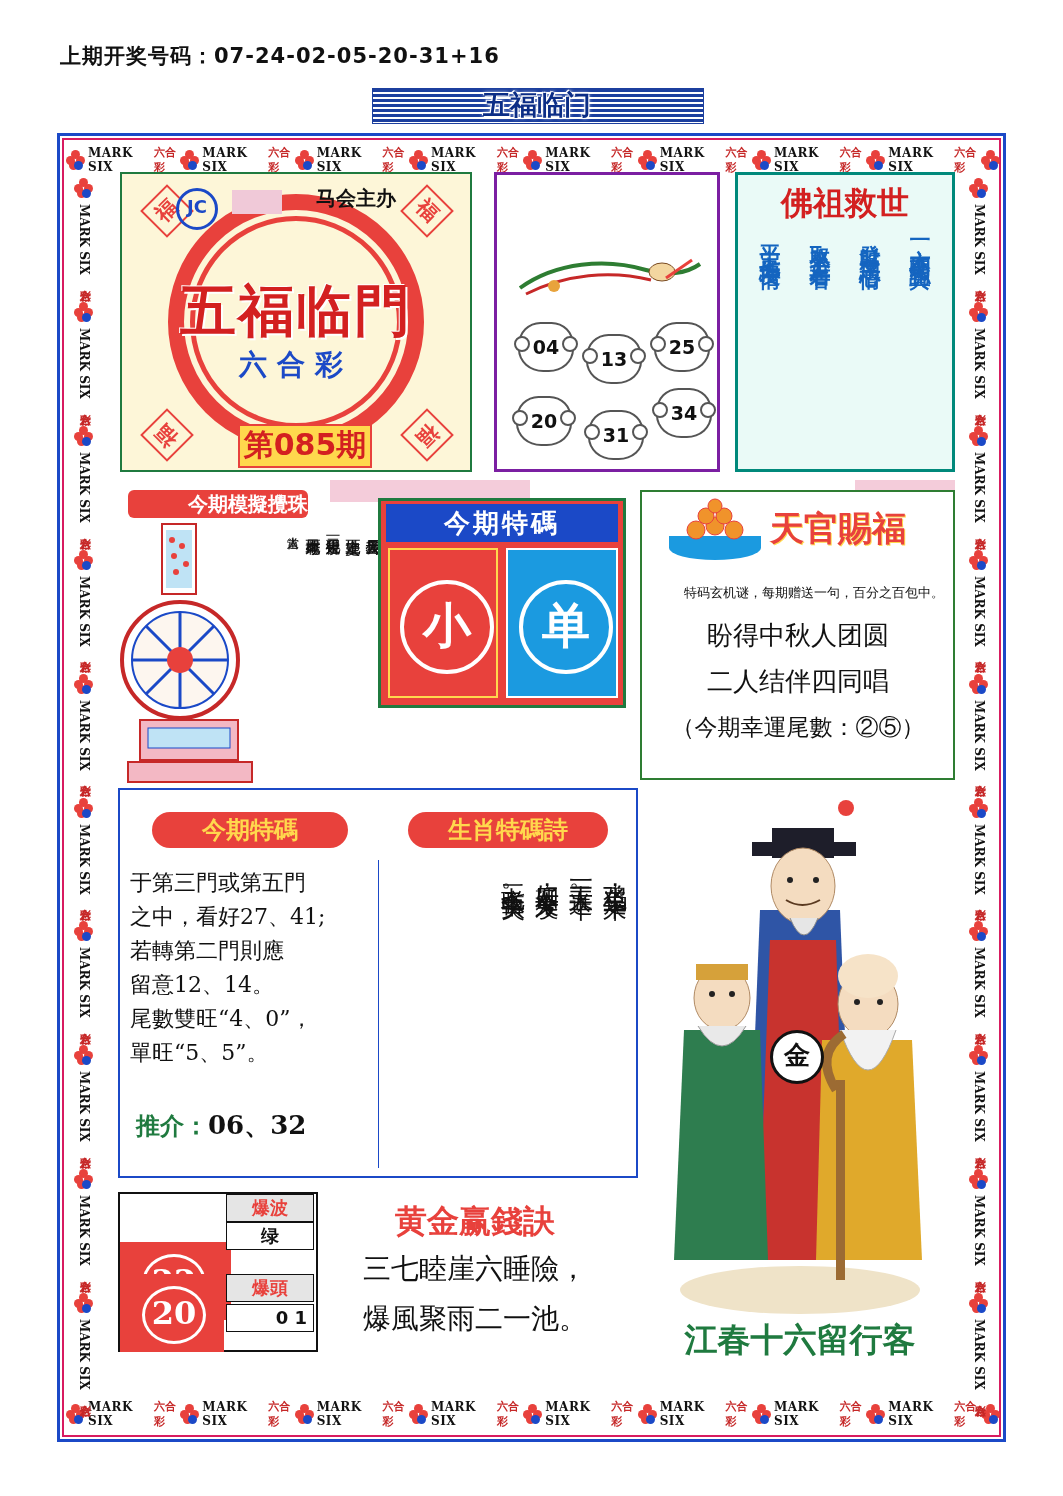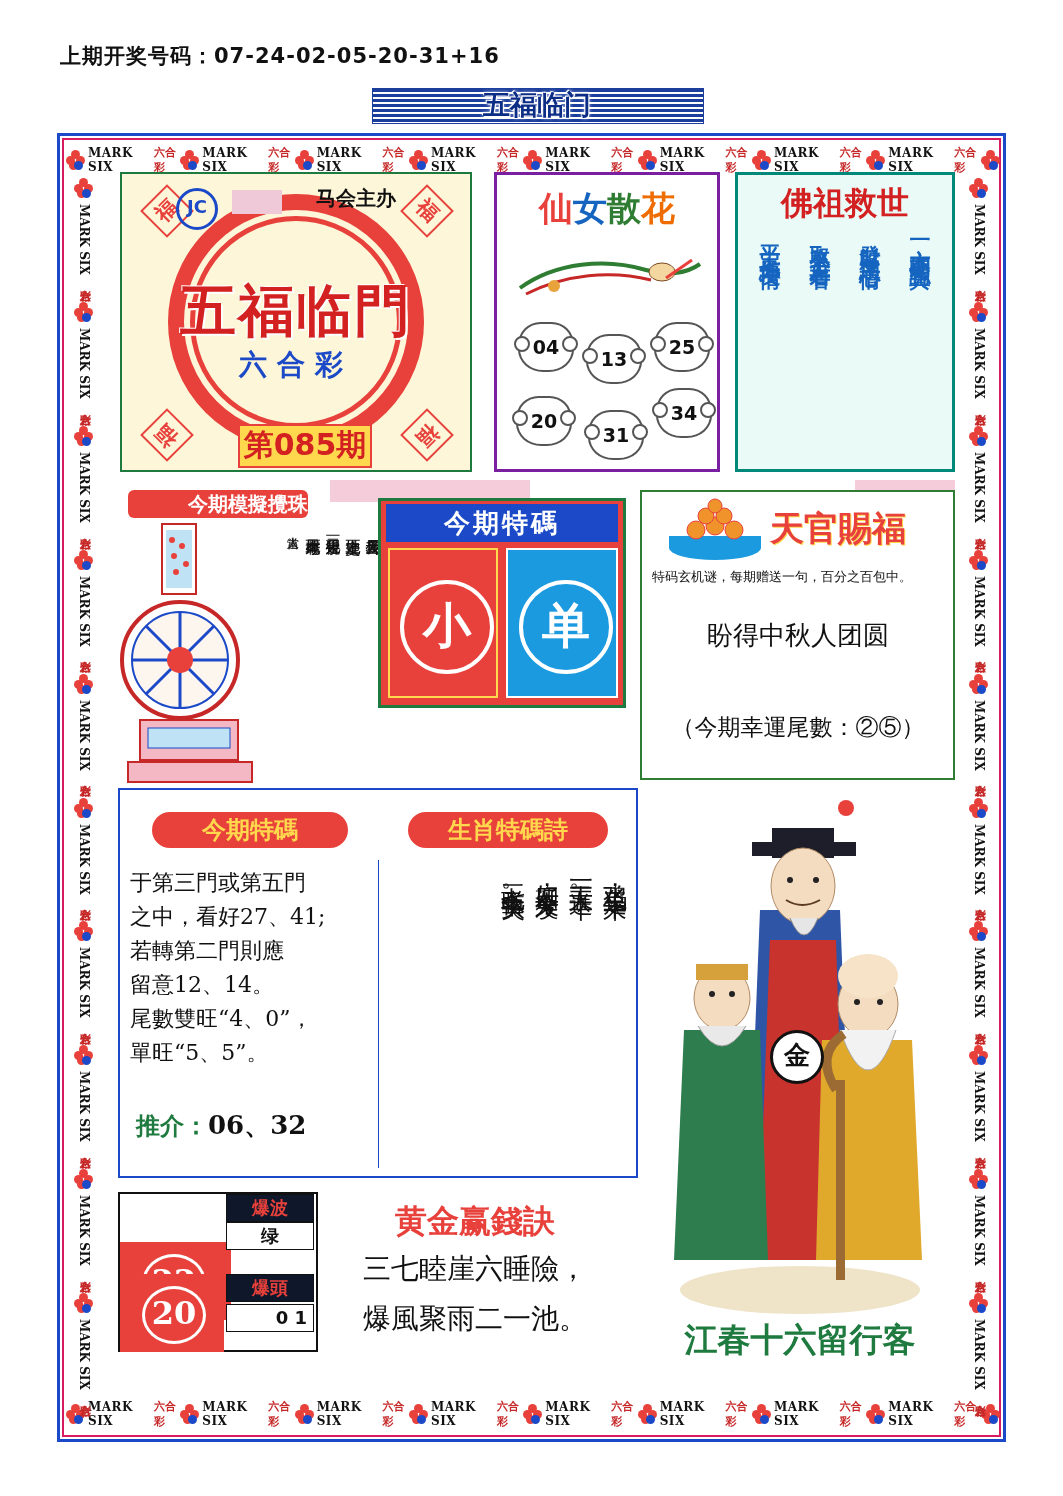--- a/index.html
+++ b/index.html
@@ -92,41 +92,41 @@
   
   .tsbox{position:absolute;left:378px;top:498px;width:248px;height:210px;border:3px solid #1f7a3f;background:#e8413c;box-sizing:border-box;}
   .tstitle{position:absolute;left:386px;top:504px;width:232px;height:38px;background:#1b49c7;color:#fff;font-size:26px;font-weight:bold;text-align:center;line-height:38px;letter-spacing:3px;}
   .tscellA{position:absolute;left:388px;top:548px;width:110px;height:150px;background:#e8413c;border:2px solid #ffd84d;box-sizing:border-box;}
   .tscellB{position:absolute;left:506px;top:548px;width:112px;height:150px;background:#1b9ae0;border:2px solid #fff;box-sizing:border-box;}
   .tscirc{position:absolute;width:86px;height:86px;border-radius:50%;border:4px solid #fff;color:#fff;font-size:48px;font-weight:bold;text-align:center;line-height:82px;font-family:"DejaVu Serif","Liberation Serif",serif;}
 
   
   .tgbox{position:absolute;left:640px;top:490px;width:315px;height:290px;border:2px solid #2e7d32;background:#fff;box-sizing:border-box;}
   .tgtitle{position:absolute;left:770px;top:506px;font-size:34px;font-weight:bold;color:#e8413c;font-family:"DejaVu Serif","Liberation Serif",serif;text-shadow:1px 1px 0 #ffd84d;}
-  .tgnote{position:absolute;left:652px;top:568px;width:292px;text-align:left;font-size:13px;color:#111;}
+  .tgnote{position:absolute;left:652px;top:584px;width:292px;text-align:right;font-size:13px;color:#111;}
   .tgline{position:absolute;width:300px;text-align:center;font-size:26px;color:#111;font-family:"DejaVu Serif","Liberation Serif",serif;}
   .bowl{position:absolute;left:660px;top:496px;width:110px;height:70px;}
 
   
   .mainbox{position:absolute;left:118px;top:788px;width:520px;height:390px;border:2px solid #1b49c7;background:#fff;box-sizing:border-box;}
   .mtitle1{position:absolute;left:152px;top:812px;width:196px;height:36px;background:#e8413c;color:#ffd84d;font-size:24px;font-weight:bold;text-align:center;line-height:36px;border-radius:18px;}
   .mtitle2{position:absolute;left:408px;top:812px;width:200px;height:36px;background:#e8413c;color:#ffd84d;font-size:24px;font-weight:bold;text-align:center;line-height:36px;border-radius:18px;}
   .vline{position:absolute;left:378px;top:860px;width:1px;height:308px;background:#1b49c7;}
   .pred{position:absolute;left:130px;top:866px;width:238px;font-size:22px;line-height:34px;color:#111;font-family:"DejaVu Serif","Liberation Serif",serif;}
   .pred .ind{text-indent:24px;}
   .recommend{position:absolute;left:136px;top:1108px;font-size:24px;font-weight:bold;color:#1f7a3f;font-family:"DejaVu Serif","Liberation Serif",serif;}
   .recommend b{color:#111;font-size:26px;}
   .poembox{position:absolute;left:390px;top:866px;width:240px;height:300px;display:flex;flex-direction:row-reverse;gap:4px;}
   .poembox .pc{writing-mode:vertical-rl;font-size:24px;line-height:30px;color:#111;font-family:"DejaVu Serif","Liberation Serif",serif;letter-spacing:2px;}
 
   
   .numbox{position:absolute;left:118px;top:1192px;width:200px;height:160px;border:2px solid #111;box-sizing:border-box;}
   .numcell{position:absolute;left:120px;width:104px;height:78px;background:#e8413c;color:#fff;font-size:38px;font-weight:bold;text-align:center;line-height:78px;font-family:"DejaVu Serif","Liberation Serif",serif;}
   .numball{position:absolute;width:58px;height:52px;border:3px solid #fff;border-radius:50%;font-size:32px;line-height:48px;}
-  .tagbox{position:absolute;width:86px;height:26px;background:#0f172a;color:#e8413c;font-size:18px;font-weight:bold;text-align:center;line-height:26px;border:1px solid #111;}
+  .tagbox{position:absolute;width:86px;height:26px;background:#e5e5e5;color:#e8413c;font-size:18px;font-weight:bold;text-align:center;line-height:26px;border:1px solid #111;}
   .subtag{position:absolute;width:86px;height:26px;background:#fff;color:#111;font-size:18px;font-weight:bold;text-align:center;line-height:26px;border:1px solid #111;}
 
   .goldtitle{position:absolute;left:330px;top:1200px;width:290px;text-align:center;font-size:32px;font-weight:bold;color:#e8413c;font-family:"DejaVu Serif","Liberation Serif",serif;}
   .goldline{position:absolute;left:320px;width:310px;text-align:center;font-size:28px;color:#111;font-family:"DejaVu Serif","Liberation Serif",serif;}
 
   
   .godsbox{position:absolute;left:640px;top:790px;width:320px;height:530px;}
   .godcoin{position:absolute;left:770px;top:1030px;width:48px;height:48px;border-radius:50%;background:#fff;border:3px solid #111;color:#111;font-size:26px;font-weight:bold;text-align:center;line-height:44px;font-family:"DejaVu Serif","Liberation Serif",serif;}
   .bottomline{position:absolute;left:640px;top:1318px;width:320px;text-align:center;font-size:33px;font-weight:bold;color:#1f7a3f;font-family:"DejaVu Serif","Liberation Serif",serif;}
 
@@ -577,23 +577,20 @@
     <div class="cornerchar cc4">福</div>
     <div class="bigtitle">五福临門</div>
     <div class="subtitle">六合彩</div>
   </div>
   <div class="hkjc-logo">JC</div>
   <div class="mask"></div>
   <div class="hkjc" style="left:282px;">马会主办</div>
   <div class="issue">第085期</div>
 
   <div class="fairy"></div>
-  <div class="fairytitle">
-    <span>仙</span><span>女</span><span>散</span><span>花</span>
-  </div>
   <svg style="position:absolute;left:516px;top:248px;" width="190" height="62">
     <path d="M4,40 C40,14 90,10 130,22 C150,28 170,26 184,16" stroke="#2e7d32" stroke-width="4" fill="none"></path>
     <path d="M10,46 C50,26 95,22 135,32" stroke="#c62828" stroke-width="3" fill="none"></path>
     <ellipse cx="146" cy="24" rx="13" ry="9" fill="#f3d6a0" stroke="#7a4a20"></ellipse>
     <path d="M150,30 L176,12" stroke="#e8413c" stroke-width="3"></path>
     <circle cx="38" cy="38" r="6" fill="#e8a33c"></circle>
   </svg>
   <div class="ball" style="left:518px;top:322px;">04</div>
   <div class="ball" style="left:586px;top:334px;">13</div>
   <div class="ball" style="left:654px;top:322px;">25</div>
@@ -661,20 +658,21 @@
         <circle cx="55" cy="30" r="9"></circle>
         <circle cx="74" cy="34" r="9"></circle>
         <circle cx="46" cy="20" r="8"></circle>
         <circle cx="64" cy="20" r="8"></circle>
         <circle cx="55" cy="10" r="7"></circle>
       </g>
   </svg>
   <div class="tgtitle">天官賜福</div>
   <div class="tgnote">特码玄机谜，每期赠送一句，百分之百包中。</div>
   <div class="tgline" style="left:648px;top:618px;text-align:center;">盼得中秋人团圆</div>
+  <div class="tgline" style="left:648px;top:664px;">二人结伴四同唱</div>
   <div class="tgline" style="left:648px;top:712px;font-size:23px;">（今期幸運尾數：②⑤）</div>
 
   <div class="mainbox"></div>
   <div class="vline"></div>
   <div class="mtitle1">今期特碼</div>
   <div class="mtitle2">生肖特碼詩</div>
   <div class="pred">
     <div>于第三門或第五門</div>
     <div>之中，看好27、41;</div>
     <div>若轉第二門則應</div>

